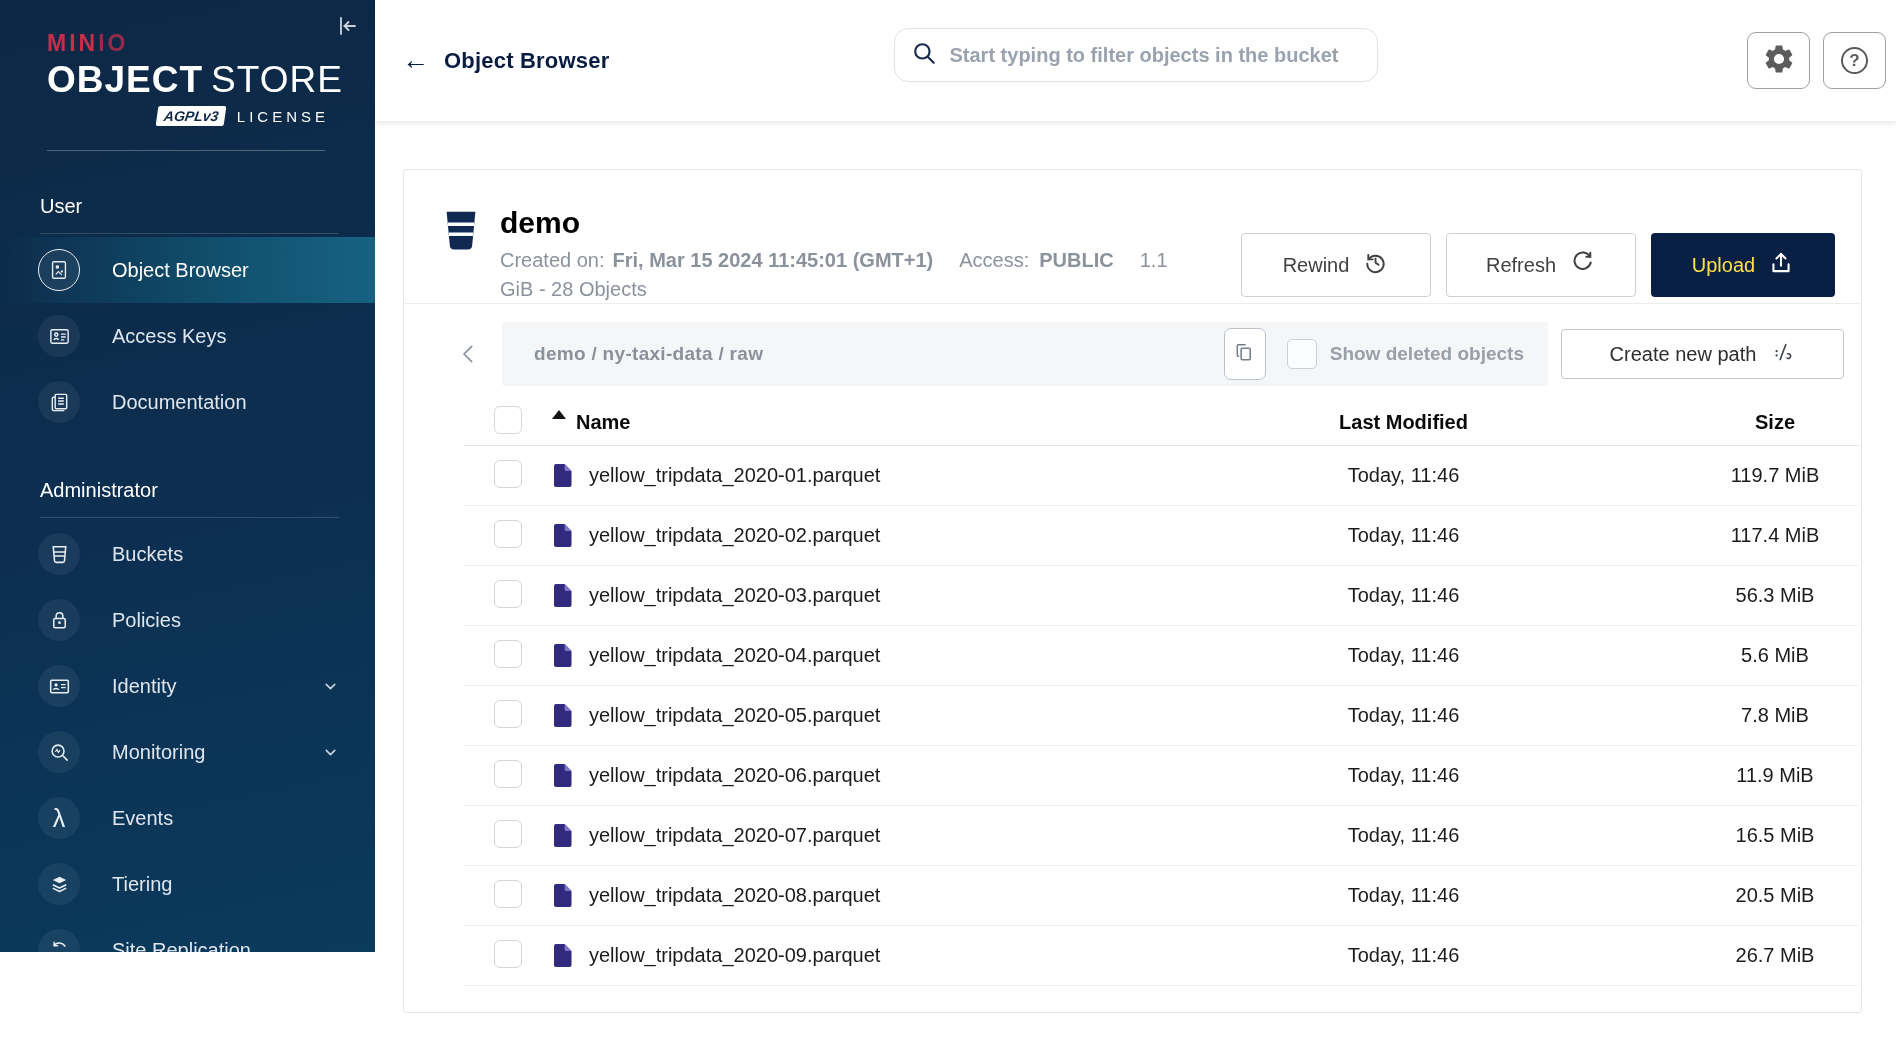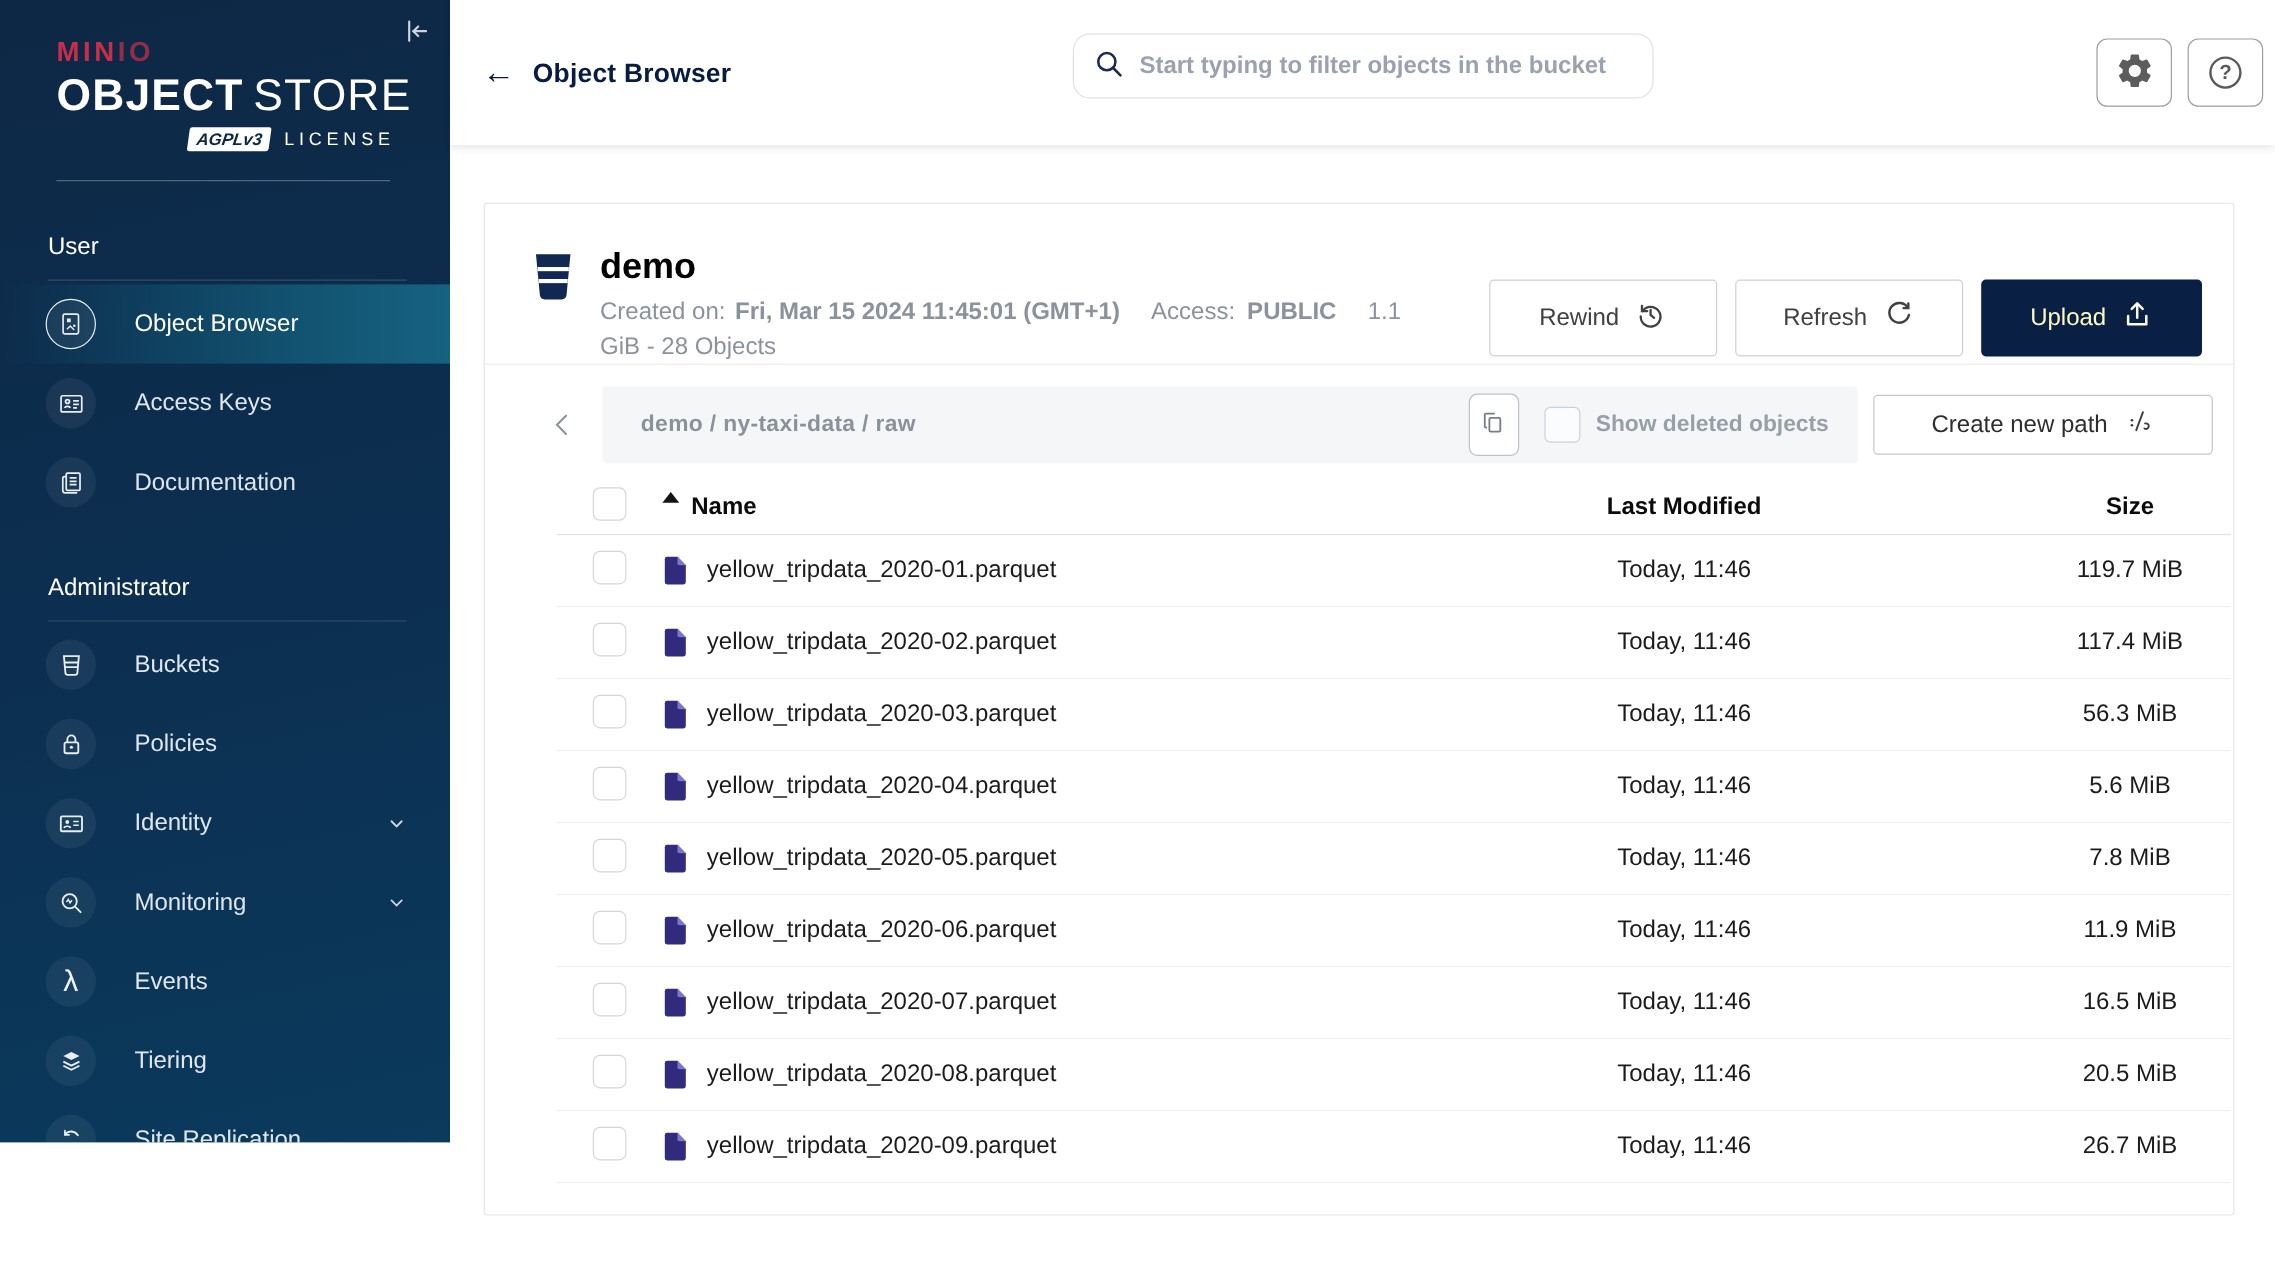--- a/index.html
+++ b/index.html
@@ -56,21 +56,21 @@
   .bucket-icon { margin-top:10px; flex:0 0 46px; }
   .bucket-info { margin-left:16px; width:690px; }
   .bucket-name { font-size:30px; font-weight:700; color:#000; margin:10px 0 6px; }
   .meta { font-size:20px; color:#8c929c; line-height:1.45; }
   .meta b { font-weight:700; color:#8c929c; }
   .m-gap-s { margin-right:8px; } .m-gap-l { margin-right:26px; } .m-gap-m { margin-right:10px; }
   .bucket-actions { margin-left:auto; display:flex; gap:15px; margin-top:37px; height:64px; }
   .btn { display:flex; align-items:center; justify-content:center; gap:13px; height:64px;
     border:1.5px solid #cfcfcf; border-radius:4px; background:#fff; color:#414141; font-size:20px; font-family:inherit; cursor:pointer; }
   .btn-rewind { width:190px; } .btn-refresh { width:190px; }
-  .btn-primary { width:184px; background:#0a1f44; border:none; color:#fef9c3; }
+  .btn-primary { width:184px; background:#0a1f44; border:none; color:#fde047; }
   .panel-div { border:none; border-top:1px solid #ececec; }
 
   .path-row { display:flex; align-items:center; margin:18px 11px 0 48px; height:64px; }
   .back-chevron { width:34px; height:52px; display:grid; place-items:center; background:none; border:none; color:#8d939c; cursor:pointer; }
   .path-bar { margin-left:16px; flex:0 0 1046px; height:64px; background:#f5f6f7; border-radius:3px;
     display:flex; align-items:center; padding:0 24px 0 32px; }
   .path-text { font-size:19px; font-weight:700; color:#8b919b; letter-spacing:.3px; }
   .copy-btn { margin-left:auto; width:42px; height:52px; border:1px solid #bcc2ca; border-radius:7px; background:#fff;
     display:grid; place-items:center; cursor:pointer; }
   .show-deleted { display:flex; align-items:center; gap:13px; margin-left:21px; cursor:pointer; }

